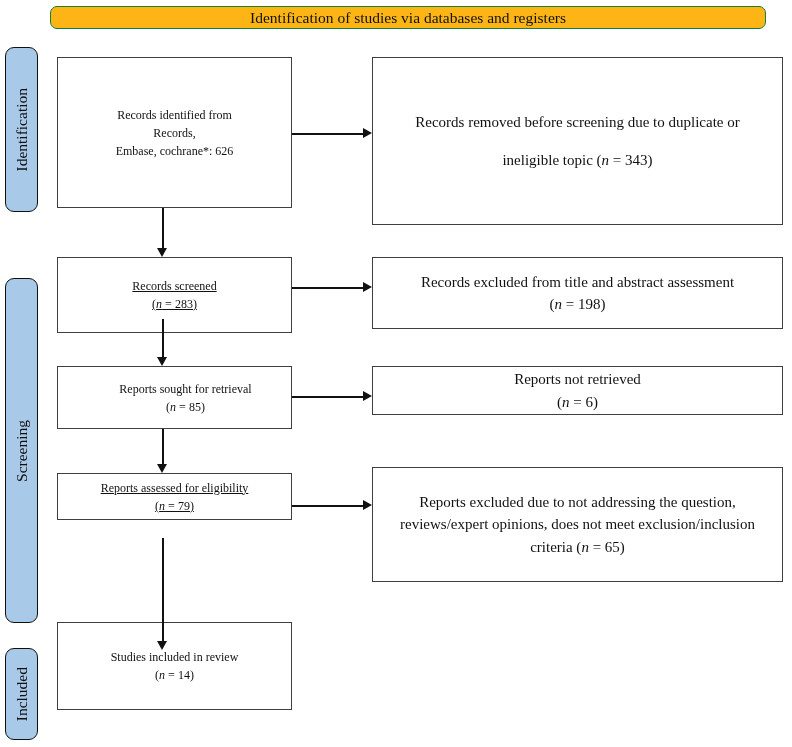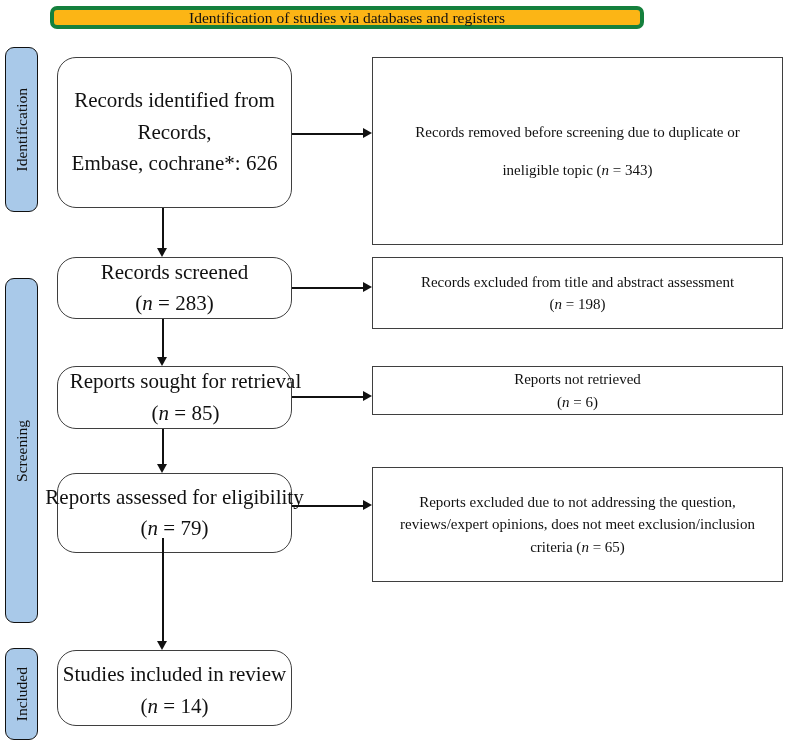--- a/index.html
+++ b/index.html
@@ -11,23 +11,23 @@
     background: #ffffff;
     font-family: "Liberation Serif", serif;
     color: #111111;
     overflow: hidden;
   }
 
   
   .banner {
     position: absolute;
     left: 50px; top: 6px;
-    width: 594px; height: 23px;
+    width: 716px; height: 23px;
     background: #FCB515;
-    border: 4px solid #15803d;
+    border: 1px solid #15803d;
     border-radius: 7px;
     display: flex; align-items: center; justify-content: center;
     font-size: 15.5px;
     box-sizing: border-box;
   }
 
   
   .phase-tab {
     position: absolute;
     left: 5px; width: 33px;
@@ -49,21 +49,21 @@
     position: absolute;
     background: #ffffff;
     border: 1.5px solid #3F3F3F;
     display: flex; flex-direction: column;
     align-items: center; justify-content: center;
     text-align: center;
     box-sizing: border-box;
     padding: 3px 8px;
     line-height: 1.5;
   }
-  .box-left  { left: 57px;  width: 235px; font-size: 21px; border-radius: 19px; }
+  .box-left  { left: 57px;  width: 235px; font-size: 12px; }
   .box-right { left: 372px; width: 411px; font-size: 15px; }
   .box .line { white-space: nowrap; }
   .box .line i { font-style: italic; }
 
   
   .vline {
     position: absolute;
     width: 1.5px;
     background: #111111;
   }
@@ -104,38 +104,38 @@
   </div>
   <div class="phase-tab" style="top: 648px; height: 92px; background: rgb(169, 201, 233);">
     <span class="vtext">Included</span>
   </div>
 
   <div class="box box-left" style="top:57px; height:151px;">
       <div class="line">Records identified from</div>
       <div class="line">Records,</div>
       <div class="line">Embase, cochrane*: 626</div>
     </div>
-  <div class="box box-left" style="top:257px; height:62px;">
+  <div class="box box-left" style="top:257px; height:76px;text-decoration:underline;">
       <div class="line">Records screened</div>
       <div class="line">(<i>n</i> = 283)</div>
     </div>
   <div class="box box-left" style="top:366px; height:63px;padding-left:30px;">
       <div class="line">Reports sought for retrieval</div>
       <div class="line">(<i>n</i> = 85)</div>
     </div>
-  <div class="box box-left" style="top:473px; height:80px;">
+  <div class="box box-left" style="top:473px; height:47px;text-decoration:underline;">
       <div class="line">Reports assessed for eligibility</div>
       <div class="line">(<i>n</i> = 79)</div>
     </div>
-  <div class="box box-left" style="top:650px; height:76px;justify-content:flex-end;">
+  <div class="box box-left" style="top:622px; height:88px;">
       <div class="line">Studies included in review</div>
       <div class="line">(<i>n</i> = 14)</div>
     </div>
 
-  <div class="box box-right" style="top:57px; height:188px;gap:16px;">
+  <div class="box box-right" style="top:57px; height:168px;gap:16px;">
       <div class="line">Records removed before screening due to duplicate or</div>
       <div class="line">ineligible topic (<i>n</i> = 343)</div>
     </div>
   <div class="box box-right" style="top:257px; height:72px;">
       <div class="line">Records excluded from title and abstract assessment</div>
       <div class="line">(<i>n</i> = 198)</div>
     </div>
   <div class="box box-right" style="top:366px; height:49px;">
       <div class="line">Reports not retrieved</div>
       <div class="line">(<i>n</i> = 6)</div>

